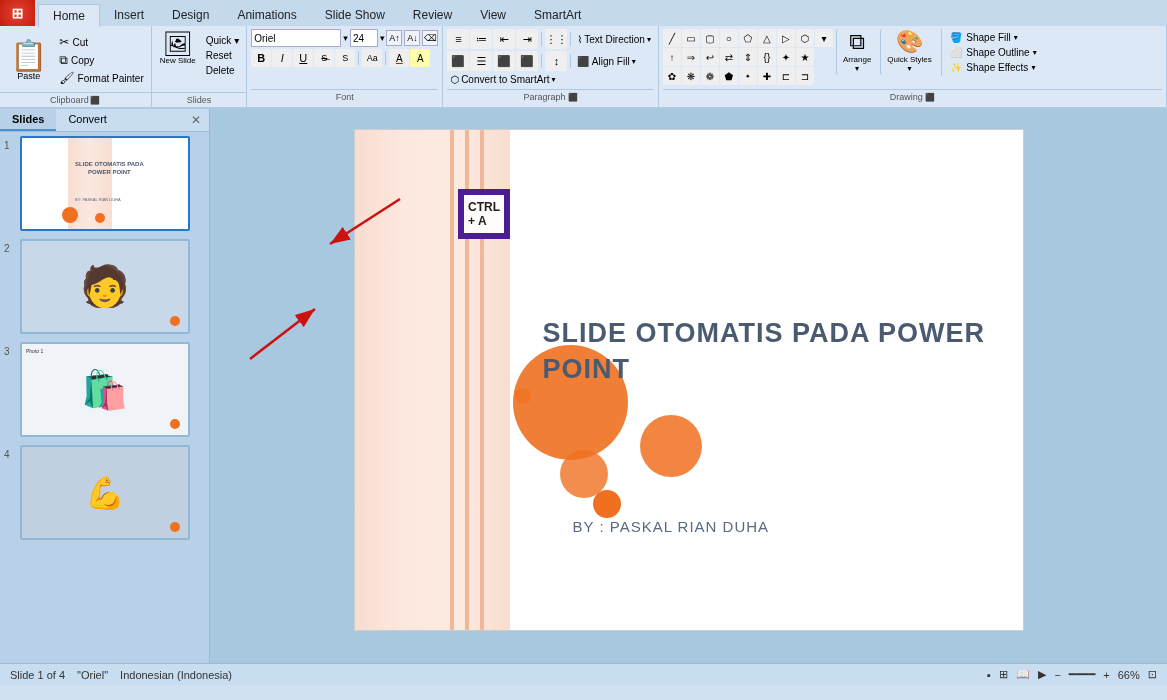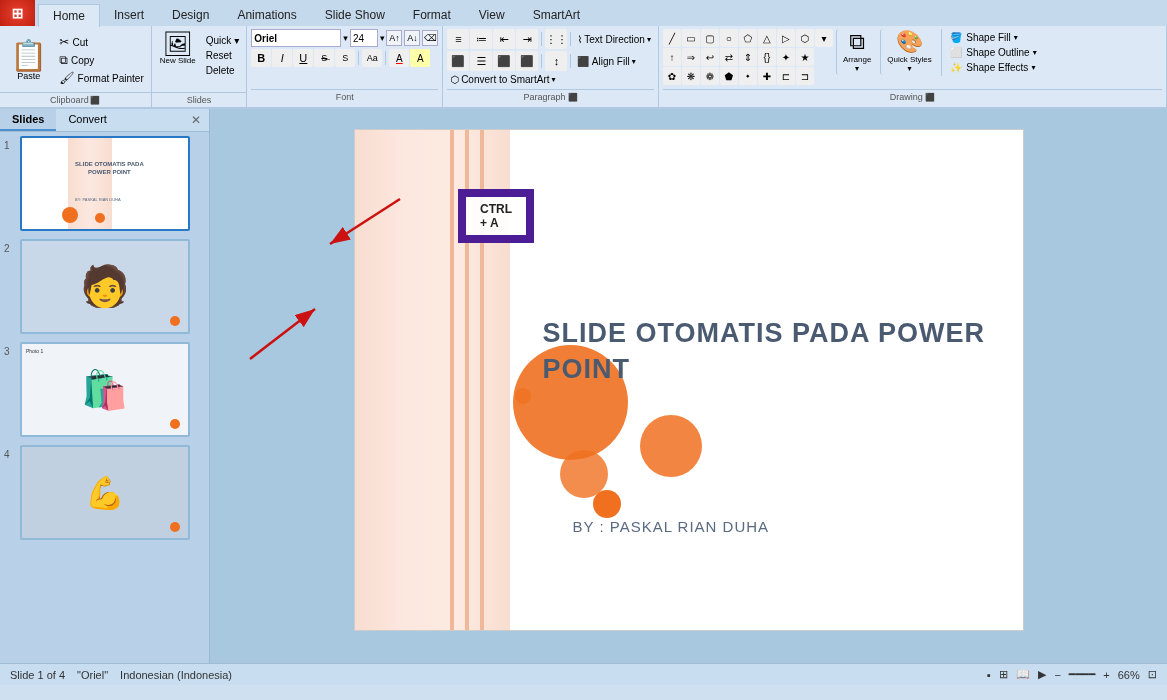--- a/index.html
+++ b/index.html
@@ -6,21 +6,21 @@
     body { width: 1167px; height: 700px; font-family: 'Segoe UI', Arial, sans-serif; font-size: 12px; overflow: hidden; background: #cfe0f0; }
 
     
     .ribbon { background: #dce8f5; border-bottom: 1px solid #b0c8e0; }
     .tab { padding: 4px 14px; font-size: 12px; cursor: pointer; color: #222; }
     .tab.active { background: #dce8f5; border-top: 1px solid #b0c8e0; border-left: 1px solid #b0c8e0; border-right: 1px solid #b0c8e0; border-bottom: none; margin-bottom: -1px; }
     .small-btn { display: flex; align-items: center; gap: 3px; padding: 1px 3px; cursor: pointer; border-radius: 2px; font-size: 10px; white-space: nowrap; }
     .small-btn .s-icon { font-size: 12px; }
     .para-btn { width: 22px; height: 20px; display: flex; align-items: center; justify-content: center; cursor: pointer; border: 1px solid transparent; border-radius: 2px; font-size: 11px; }
     .shape-btn { width: 18px; height: 18px; display: flex; align-items: center; justify-content: center; cursor: pointer; font-size: 10px; border: 1px solid transparent; border-radius: 2px; }
-    .font-input { width: 100px; height: 18px; border: 1px solid #aac; font-size: 10px; padding: 0 2px; font-weight: bold; }
+    .font-input { width: 100px; height: 18px; border: 1px solid #aac; font-size: 10px; padding: 0 2px; }
     .size-input { width: 30px; height: 18px; border: 1px solid #aac; font-size: 10px; padding: 0 2px; }
     .fb { width: 20px; height: 18px; display: flex; align-items: center; justify-content: center; border: 1px solid transparent; border-radius: 2px; cursor: pointer; font-size: 11px; }
 
     
     .app-body { display: flex; height: calc(700px - 120px - 26px); }
 
     
     .slides-panel { width: 210px; background: #b8d0e8; border-right: 1px solid #9ab8d4; display: flex; flex-direction: column; }
     .slides-tabs { display: flex; background: #c8ddf0; border-bottom: 1px solid #a0bcd4; }
     .slides-tab { padding: 4px 12px; font-size: 11px; cursor: pointer; }
@@ -36,36 +36,36 @@
     .canvas-area { flex: 1; background: #a8c8e0; display: flex; flex-direction: column; align-items: center; justify-content: flex-start; padding: 20px; position: relative; }
     .slide-canvas { width: 670px; height: 502px; background: #fff; border: 1px solid #ccc; position: relative; overflow: hidden; }
 
     
     .status-bar { height: 22px; background: #c8ddf0; border-top: 1px solid #a0bcd4; display: flex; align-items: center; padding: 0 10px; font-size: 11px; color: #333; }
     .status-right { margin-left: auto; display: flex; align-items: center; gap: 8px; }
 
     
     .office-btn-area { position: absolute; top: 0; left: 0; width: 35px; height: 26px; background: radial-gradient(circle at center, #e84030, #c02010); display: flex; align-items: center; justify-content: center; color: white; font-size: 14px; font-weight: bold; cursor: pointer; }
 
-    .ctrl-box { position: absolute; border: 8px solid #4c1d95; padding: 5px 14px; font-size: 12px; font-weight: bold; background: rgba(255,255,255,0.92); color: #222; top: 62px; left: 18px; z-index: 20; }
+    .ctrl-box { position: absolute; border: 6px solid #4c1d95; padding: 5px 4px; font-size: 12px; font-weight: bold; background: rgba(255,255,255,0.92); color: #222; top: 62px; left: 18px; z-index: 20; }
 
     .arrow-svg { position: absolute; top: 80px; left: 0; width: 220px; height: 200px; pointer-events: none; z-index: 8; }
   </style>
 </head>
 <body>
 
 <div class="ribbon">
   <div style="position:relative; background:#c5d9ed; height:26px; display:flex; align-items:flex-end; padding-left:38px;">
     <div class="office-btn-area">⊞</div>
     <div class="tab active">Home</div>
     <div class="tab">Insert</div>
     <div class="tab">Design</div>
     <div class="tab">Animations</div>
     <div class="tab">Slide Show</div>
-    <div class="tab">Format</div>
+    <div class="tab">Review</div>
     <div class="tab">View</div>
     <div class="tab">SmartArt</div>
   </div>
 
   <div style="display:flex; height:82px; background:#dce8f5; border-bottom:1px solid #b0c8e0;">
 
     <div style="display:flex; flex-direction:column; border-right:1px solid #b0c8e0; min-width:95px;">
       <div style="display:flex; flex:1; padding:4px 4px 0; gap:3px;">
         <div style="display:flex; flex-direction:column; align-items:center; justify-content:center; padding:2px 6px; cursor:pointer; border-radius:3px;">
           <div style="font-size:30px; line-height:1;">📋</div>

